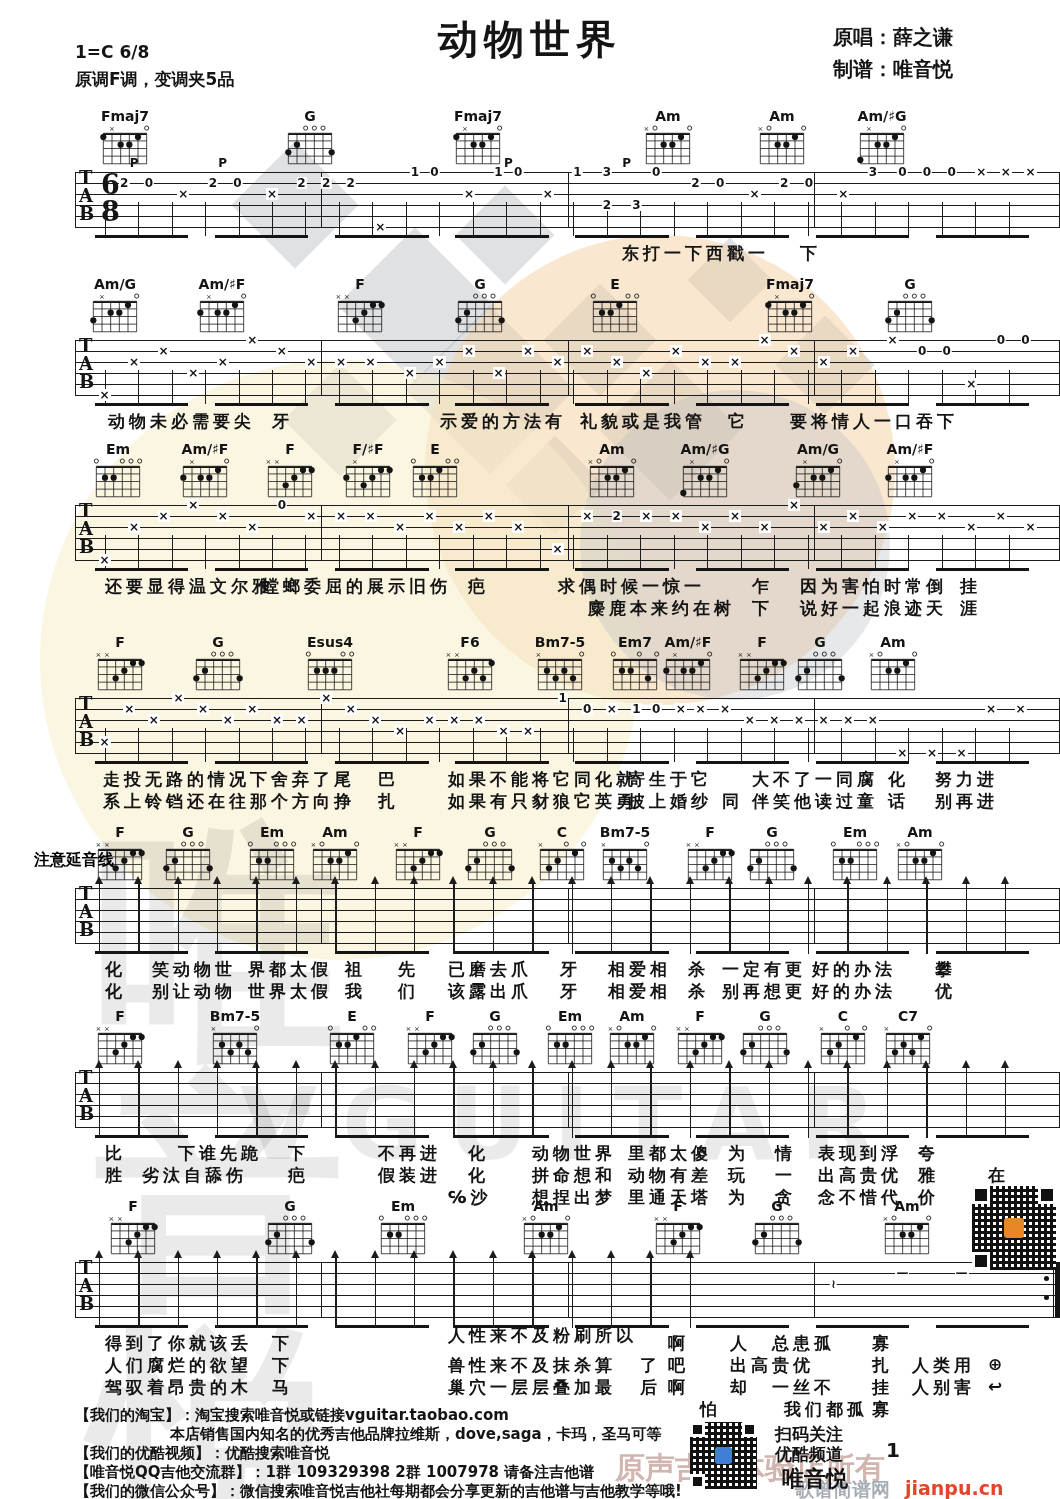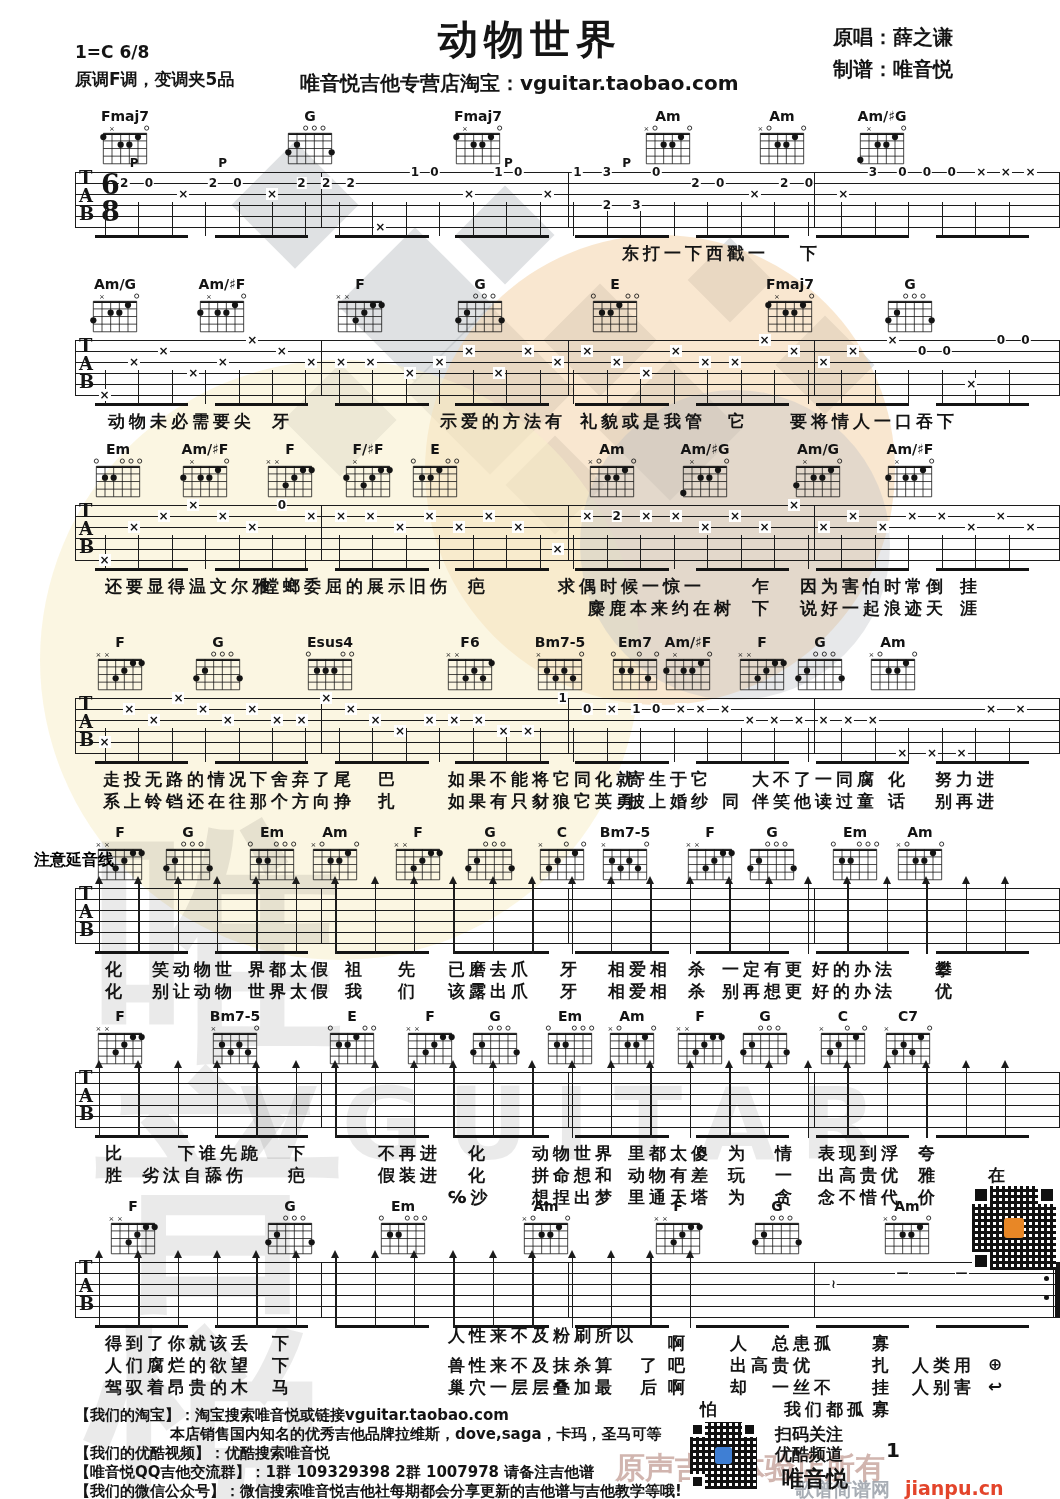--- a/index.html
+++ b/index.html
@@ -62,21 +62,20 @@
       <div class="bigwm" style="left: 95px; top: 820px; font-size: 250px; line-height: 250px; letter-spacing: 20px; opacity: 0.08;">唯音悦</div>
       <div class="bigwm" style="left: 240px; top: 1075px; font-size: 100px; line-height: 100px; letter-spacing: 24px; opacity: 0.08;">VGUITAR</div>
       <div class="botwm" style="left: 615px; top: 1448px; font-size: 30px; color: rgb(201, 169, 162); opacity: 0.85;">原声吉他体验店所有</div>
       <div class="botwm" style="left: 795px; top: 1477px; font-size: 19px; color: rgb(159, 165, 173); opacity: 0.9;">歌谱简谱网</div>
       <div class="botwm" style="left: 905px; top: 1477px; font-size: 19px; color: rgb(226, 58, 31); opacity: 0.95;">jianpu.cn</div>
     </div>
   <div class="content">
     <div class="hdr-title">动物世界</div>
     <div class="hdr-small" style="left:75px;top:42px;">1=C 6/8</div>
     <div class="hdr-small" style="left:75px;top:68px;">原调F调，变调夹5品</div>
-    <div class="hdr-mid" style="left:300px;top:70px;">唯音悦吉他专营店淘宝：vguitar.taobao.com</div>
     <div class="hdr-mid" style="left:833px;top:24px;">原唱：薛之谦</div>
     <div class="hdr-mid" style="left:833px;top:56px;">制谱：唯音悦</div>
     <div id="systems">
         <div class="sys" style="top: 0px;">
           <div class="chord" style="left: 99px; top: 108px;"><span class="cl">Fmaj7</span><span><svg width="52" height="50" viewBox="0 0 60 56" xmlns="http://www.w3.org/2000/svg">
                 <rect x="5" y="11" width="50" height="2" fill="#141414"></rect>
                 <line x1="5" y1="11" x2="55" y2="11" stroke="#141414" stroke-width="0.9"></line>
                 <line x1="5" y1="19.8" x2="55" y2="19.8" stroke="#141414" stroke-width="0.9"></line>
                 <line x1="5" y1="28.6" x2="55" y2="28.6" stroke="#141414" stroke-width="0.9"></line>
                 <line x1="5" y1="37.400000000000006" x2="55" y2="37.400000000000006" stroke="#141414" stroke-width="0.9"></line>

